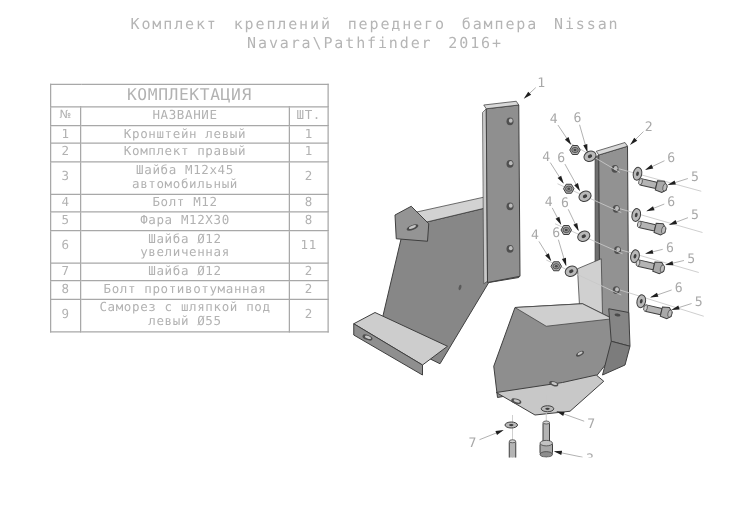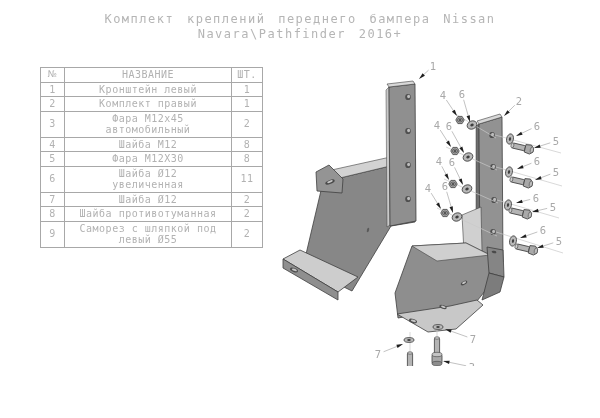--- a/index.html
+++ b/index.html
@@ -32,66 +32,69 @@
   </div>
 
   <table class="parts">
     <colgroup>
         <col class="c-num">
         <col class="c-name">
         <col class="c-qty">
       </colgroup>
     <thead>
       <tr>
+        <th class="caption-cell" colspan="3">КОМПЛЕКТАЦИЯ</th>
+      </tr>
+      <tr>
         <th class="h-num">№</th>
         <th>НАЗВАНИЕ</th>
         <th>ШТ.</th>
       </tr>
     </thead>
     <tbody id="rows">
         <tr>
           <td class="num">1</td>
           <td class="name">Кронштейн левый</td>
           <td class="qty">1</td>
         </tr>
         <tr>
           <td class="num">2</td>
           <td class="name">Комплект правый</td>
           <td class="qty">1</td>
         </tr>
         <tr>
           <td class="num">3</td>
-          <td class="name">Фара М12х45
+          <td class="name">Шайба М12х45
 автомобильный</td>
           <td class="qty">2</td>
         </tr>
         <tr>
           <td class="num">4</td>
-          <td class="name">Шайба М12</td>
+          <td class="name">Болт М12</td>
           <td class="qty">8</td>
         </tr>
         <tr>
           <td class="num">5</td>
           <td class="name">Фара М12Х30</td>
           <td class="qty">8</td>
         </tr>
         <tr>
           <td class="num">6</td>
           <td class="name">Шайба Ø12
 увеличенная</td>
           <td class="qty">11</td>
         </tr>
         <tr>
           <td class="num">7</td>
           <td class="name">Шайба Ø12</td>
           <td class="qty">2</td>
         </tr>
         <tr>
           <td class="num">8</td>
-          <td class="name">Шайба противотуманная</td>
+          <td class="name">Болт противотуманная</td>
           <td class="qty">2</td>
         </tr>
         <tr>
           <td class="num">9</td>
           <td class="name">Саморез с шляпкой под
 левый  Ø55</td>
           <td class="qty">2</td>
         </tr>
       </tbody>
   </table>

